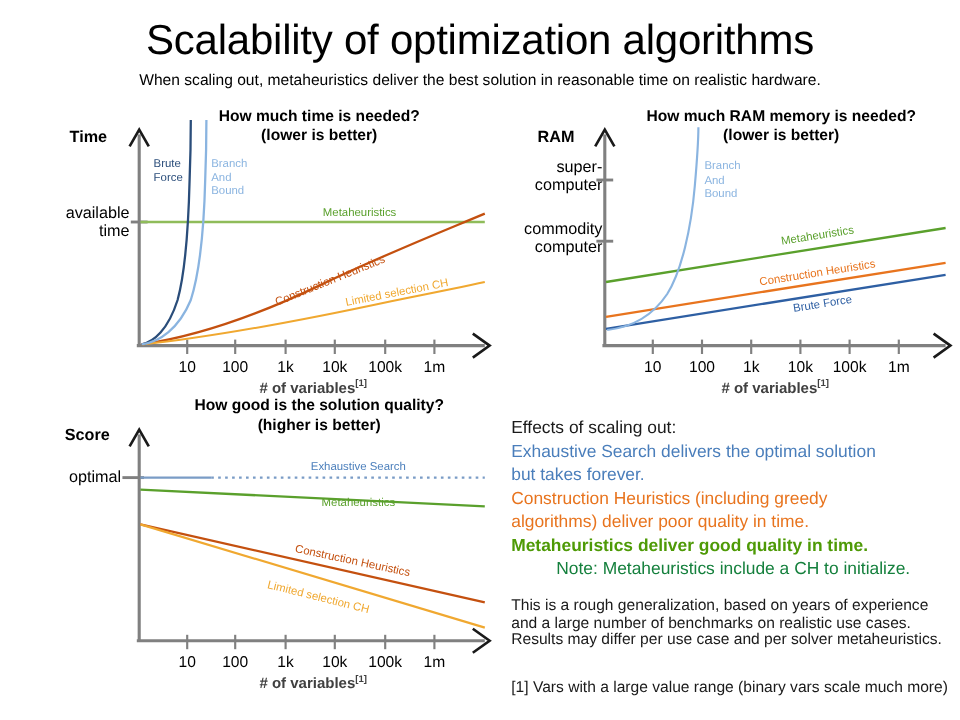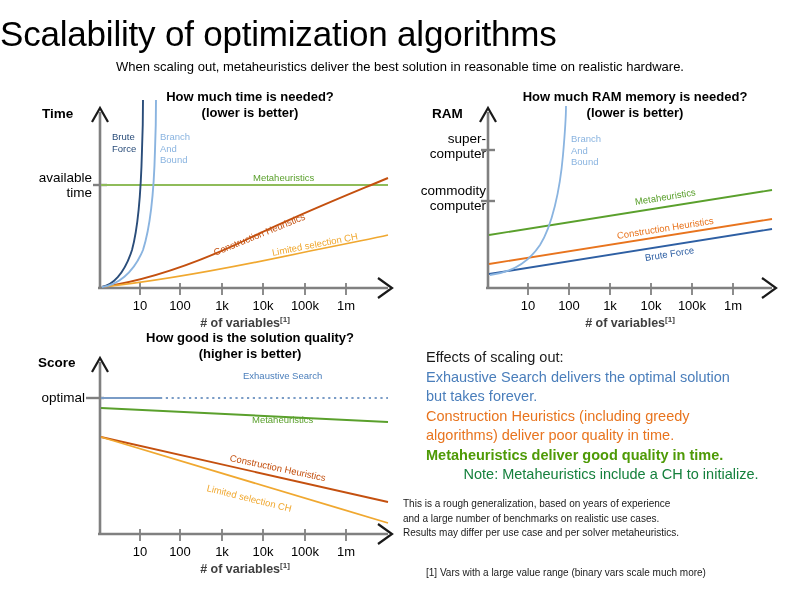--- a/index.html
+++ b/index.html
@@ -5,31 +5,31 @@
   html,body{margin:0;padding:0;}
   body{
     width:800px;height:600px;background:#ffffff;
     font-family:"Liberation Sans", sans-serif;
     color:#000;overflow:hidden;position:relative;
   }
   .page{position:relative;width:800px;height:600px;}
 
   
   #main-title{
-    position:absolute;left:0;top:14px;width:800px;text-align:left;
+    position:absolute;left:0;top:14px;width:800px;text-align:center;
     font-size:35px;font-weight:400;letter-spacing:-.2px;color:#000;
     font-family:"Liberation Sans", sans-serif;
   }
   #main-subtitle{
     position:absolute;left:0;top:59px;width:800px;text-align:center;
     font-size:13px;font-weight:400;color:#000;
   }
 
   
-  .panel{position:absolute;}
+  .panel{position:absolute;margin-left:16px;}
 
   .chart-title{
     position:absolute;text-align:center;font-size:13px;font-weight:bold;
     line-height:16px;color:#000;white-space:nowrap;
   }
   .axis-name{
     position:absolute;font-size:13.5px;font-weight:bold;color:#000;white-space:nowrap;
   }
   .axis-tick-label{
     position:absolute;font-size:13px;color:#000;white-space:nowrap;text-align:center;
@@ -51,24 +51,24 @@
   svg{position:absolute;left:0;top:0;overflow:visible;}
 
   
   #effects-block{position:absolute;left:426px;top:348px;width:370px;}
   .eff-line{font-size:14.5px;line-height:19.5px;white-space:nowrap;}
   .eff-head{color:#1a1a1a;}
   .eff-blue{color:#4a7ebb;}
   .eff-orange{color:#e8741e;}
   .eff-greenbold{color:#4e9a06;font-weight:bold;}
   .eff-green{color:#15803d;text-align:center;}
-  #disclaimer{position:absolute;left:403px;top:497px;width:372px;
-    font-size:10px;line-height:14.5px;color:#1a1a1a;}
+  #disclaimer{position:absolute;left:426px;top:497px;width:372px;
+    font-size:13px;line-height:14.5px;color:#1a1a1a;}
   #footnote{position:absolute;left:426px;top:566px;width:372px;
-    font-size:10px;line-height:14px;color:#1a1a1a;white-space:nowrap;}
+    font-size:13px;line-height:14px;color:#1a1a1a;white-space:nowrap;}
 </style>
 </head>
 <body>
 
 <div class="page">
 
   <div id="main-title">Scalability of optimization algorithms</div>
   <div id="main-subtitle">When scaling out, metaheuristics deliver the best solution in reasonable time on realistic hardware.</div>
 
   <div class="panel" style="left:0;top:0;width:420px;height:330px;">
@@ -216,21 +216,21 @@
       <line x1="101" y1="68" x2="160" y2="68" stroke="#7a9cc6" stroke-width="2"></line>
       <line x1="160" y1="68" x2="388" y2="68" stroke="#7a9cc6" stroke-width="2" stroke-dasharray="2.2 3.6" stroke-linecap="butt"></line>
 
       <line x1="101" y1="78" x2="388" y2="92" stroke="#5aa02c" stroke-width="1.9"></line>
 
       <line x1="101" y1="107" x2="388" y2="172" stroke="#c4500f" stroke-width="1.9"></line>
 
       <line x1="101" y1="107" x2="388" y2="193" stroke="#f0a830" stroke-width="1.8"></line>
     </svg>
 
-    <div class="series-label" style="left:243px;top:40px;color:#4a7ebb;">Exhaustive Search</div>
+    <div class="series-label" style="left:243px;top:54px;color:#4a7ebb;">Exhaustive Search</div>
     <div class="series-label" style="left:252px;top:84px;color:#5aa02c;">Metaheuristics</div>
     <div class="series-label" style="left:230px;top:122px;color:#c4500f;transform:rotate(12deg);">Construction Heuristics</div>
     <div class="series-label" style="left:207px;top:152px;color:#f0a830;transform:rotate(14deg);">Limited selection CH</div>
 
     <div class="axis-tick-label" style="left:120px;top:214px;width:40px;">10</div>
     <div class="axis-tick-label" style="left:160px;top:214px;width:40px;">100</div>
     <div class="axis-tick-label" style="left:202px;top:214px;width:40px;">1k</div>
     <div class="axis-tick-label" style="left:243px;top:214px;width:40px;">10k</div>
     <div class="axis-tick-label" style="left:283px;top:214px;width:44px;">100k</div>
     <div class="axis-tick-label" style="left:326px;top:214px;width:40px;">1m</div>

